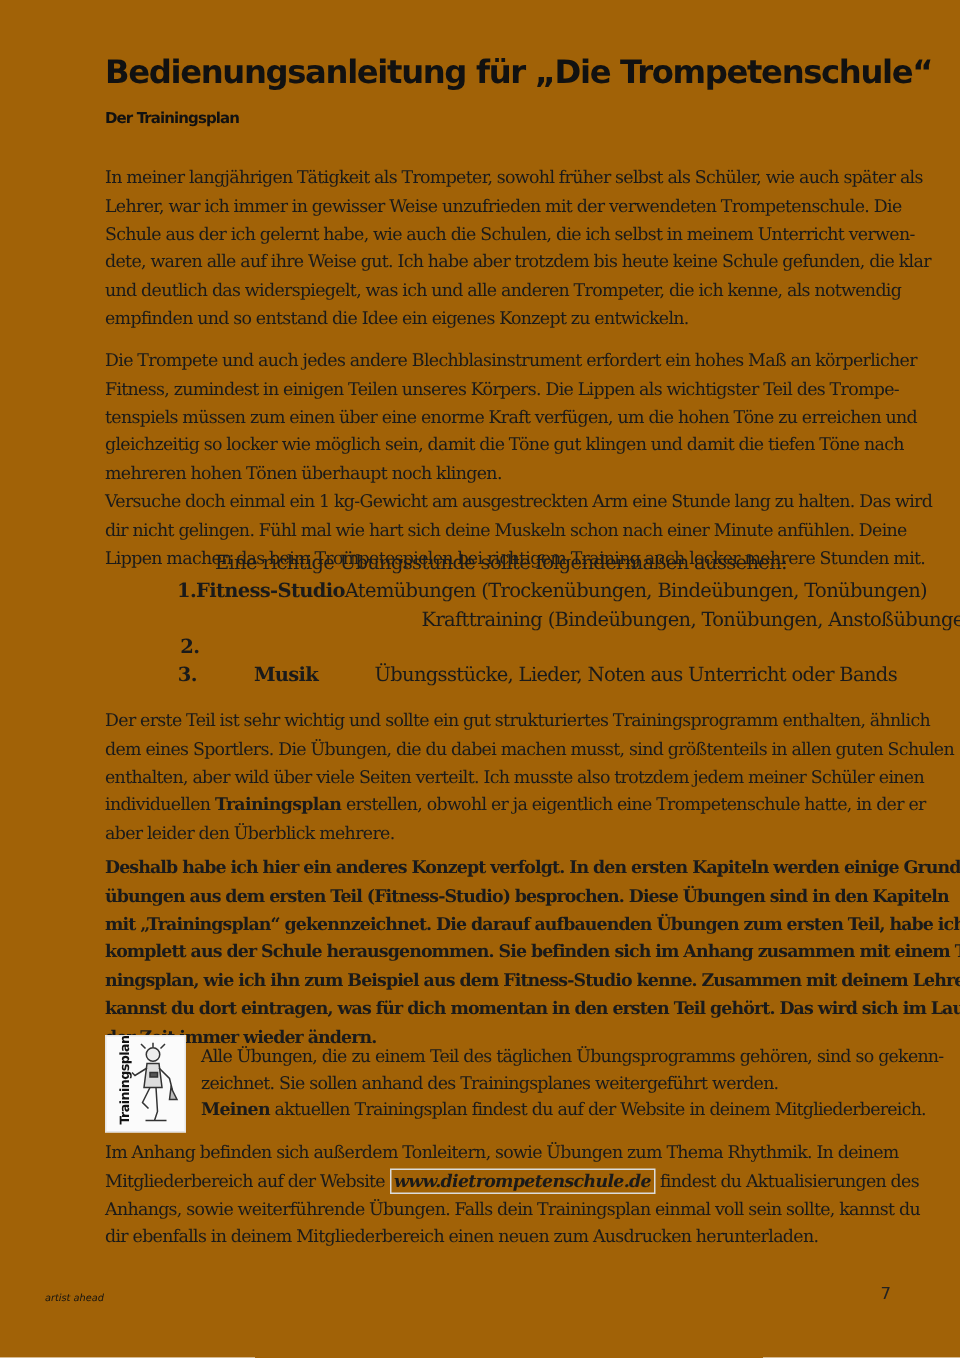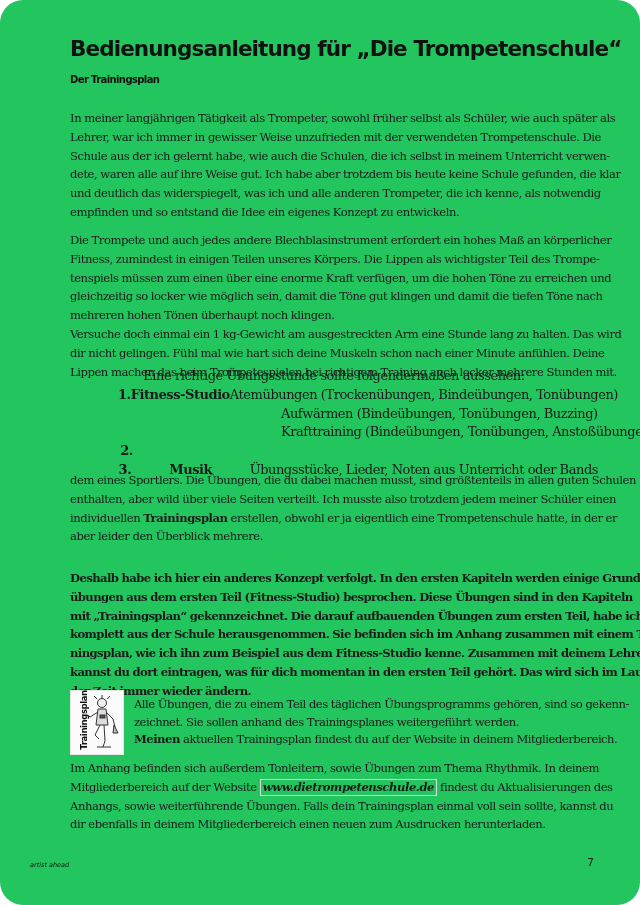--- a/index.html
+++ b/index.html
@@ -1,17 +1,17 @@
 <!DOCTYPE html>
 <html><head>
   <meta charset="utf-8">
   <style>
     html, body { margin: 0; padding: 0; background: #ffffff; }
     body { width: 640px; height: 905px; position: relative; overflow: hidden; color: #1a1a1a; }
-    .page { position: absolute; left: 0; top: 0; width: 640px; height: 905px; background: #22c55e; border-radius: 23px; }
+    .page { position: absolute; left: 0; top: 0; width: 640px; height: 905px; background: #a16207; }
     .h1 { position: absolute; left: 70px; top: 36px; font-family: "DejaVu Sans", sans-serif; font-weight: bold; font-size: 21.5px; letter-spacing: -0.9px; color: #111; white-space: nowrap; }
     .h2 { position: absolute; left: 70px; top: 74px; font-family: "DejaVu Sans", sans-serif; font-weight: bold; font-size: 10px; letter-spacing: -0.6px; color: #111; white-space: nowrap; }
     .para { position: absolute; left: 70px; width: 528px; font-family: "DejaVu Serif", serif; font-size: 11.6px; line-height: 18.8px; text-align: justify; color: #1a1a1a; letter-spacing: -0.45px; word-spacing: -0.2px; }
     .para .ln { display: block; text-align: justify; text-align-last: justify; white-space: nowrap; }
     .para .ln.last { text-align-last: left; }
     .para.bold { font-weight: bold; letter-spacing: -0.6px; }
     b { font-weight: bold; }
     .list { position: absolute; left: 70px; top: 367px; width: 528px; font-family: "DejaVu Serif", serif; font-size: 13px; line-height: 18.8px; letter-spacing: -0.45px; color: #1a1a1a; text-align: center; }
     .list .intro { display: block; }
     .row { display: flex; }
@@ -57,37 +57,35 @@
   </div>
 
   <div class="list">
     <span class="intro">Eine richtige Übungsstunde sollte folgendermaßen aussehen:</span>
     <div class="row">
       <span class="num">1.</span>
       <span class="lbl">Fitness-Studio</span>
       <span class="desc">Atemübungen (Trockenübungen, Bindeübungen, Tonübungen)</span>
     </div>
     <div class="row sub">
-      <span class="desc">Aufwärmen (Bindeübungen, Tonübungen, Buzzing)</span>
-    </div>
-    <div class="row sub">
       <span class="desc">Krafttraining (Bindeübungen, Tonübungen, Anstoßübungen)</span>
     </div>
     <div class="row">
       <span class="num">2.</span>
       <span class="desc"></span>
     </div>
     <div class="row">
       <span class="num">3.</span>
       <span class="lbl">Musik</span>
       <span class="desc">Übungsstücke, Lieder, Noten aus Unterricht oder Bands</span>
     </div>
   </div>
 
   <div class="para" style="top:471px;">
+    <span class="ln">Der erste Teil ist sehr wichtig und sollte ein gut strukturiertes Trainingsprogramm enthalten, ähnlich</span>
     <span class="ln">dem eines Sportlers. Die Übungen, die du dabei machen musst, sind größtenteils in allen guten Schulen</span>
     <span class="ln">enthalten, aber wild über viele Seiten verteilt. Ich musste also trotzdem jedem meiner Schüler einen</span>
     <span class="ln"><span>individuellen </span><b>Trainingsplan</b><span> erstellen, obwohl er ja eigentlich eine Trompetenschule hatte, in der er</span></span>
     <span class="ln last">aber leider den Überblick mehrere.</span>
   </div>
 
   <div class="para bold" style="top:569px;">
     <span class="ln">Deshalb habe ich hier ein anderes Konzept verfolgt. In den ersten Kapiteln werden einige Grund-</span>
     <span class="ln">übungen aus dem ersten Teil (Fitness-Studio) besprochen. Diese Übungen sind in den Kapiteln</span>
     <span class="ln">mit „Trainingsplan“ gekennzeichnet. Die darauf aufbauenden Übungen zum ersten Teil, habe ich</span>

